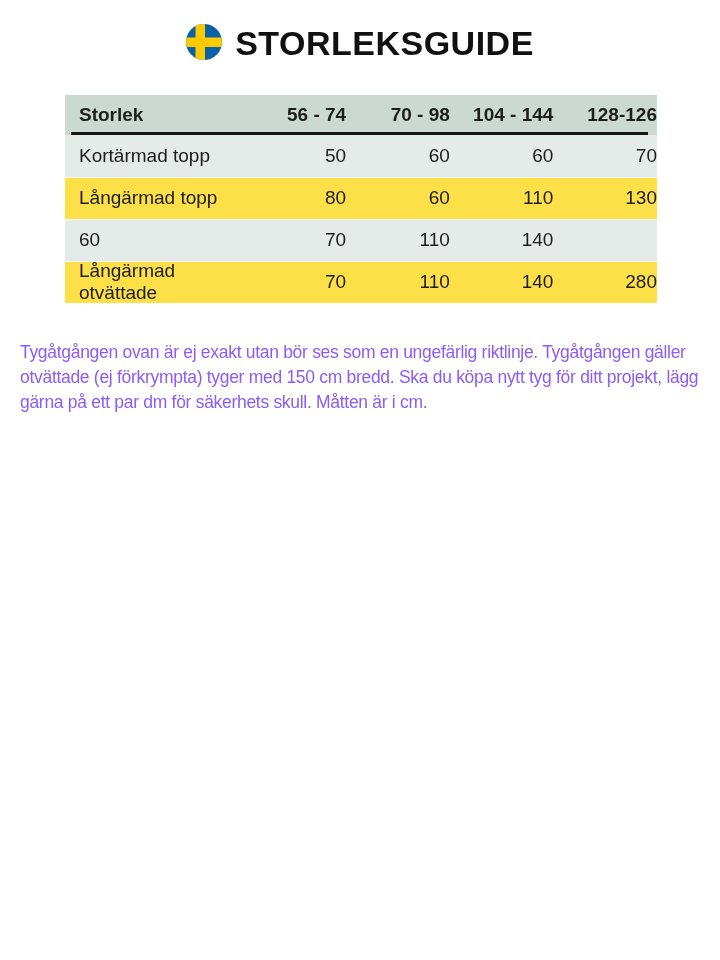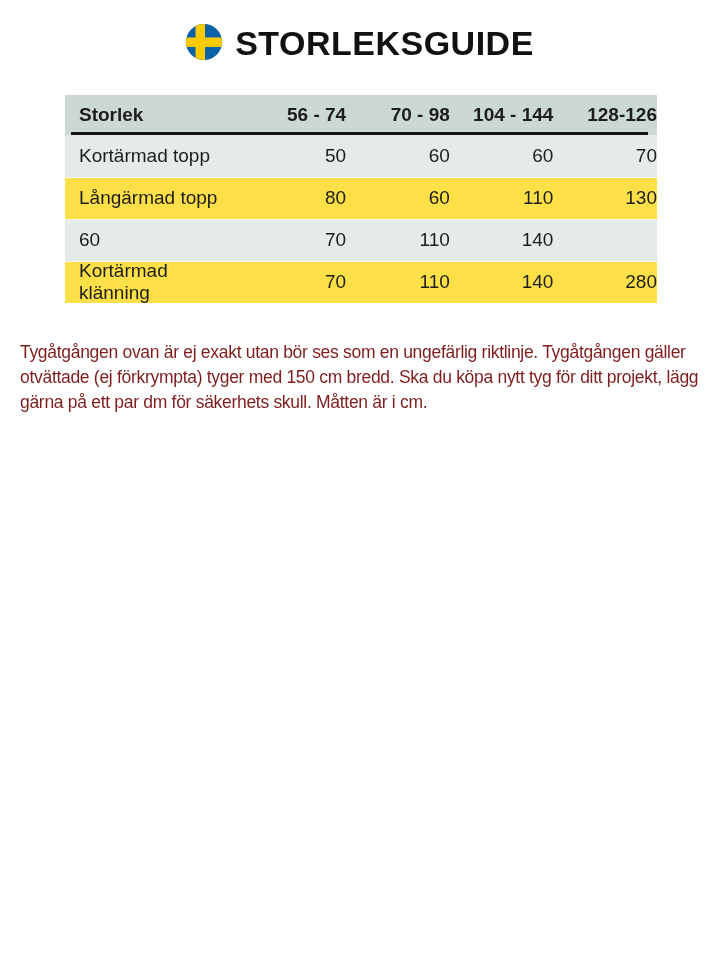--- a/index.html
+++ b/index.html
@@ -64,21 +64,21 @@
   .t-body.shade-med   { background: #fde047; }
   .t-body + .t-body   { box-shadow: inset 0 1px 0 #f3f7f5; }
 
   
   .note {
     margin: 37px 18px 0 20px;
     width: 688px;
     font-size: 17.5px;
     line-height: 25px;
     letter-spacing: -0.3px;
-    color: #7f1d1d;
+    color: #8b5cf6;
   }
 </style>
 </head>
 <body>
 
 <div class="masthead">
   <svg class="flag" viewBox="0 0 36 36" aria-hidden="true">
     <defs>
       <clipPath id="flagClip">
           <circle cx="18" cy="18" r="18"></circle>
@@ -119,21 +119,21 @@
   </div>
 
   <div class="t-row t-body shade-light">
     <div>60</div>
     <div>70</div>
     <div>110</div>
     <div>140</div>
   </div>
 
   <div class="t-row t-body shade-med">
-    <div>Kortärmad klänning</div>
+    <div>Långärmad otvättade</div>
     <div>70</div>
     <div>110</div>
     <div>140</div>
     <div>280</div>
   </div>
 </div>
 
 <p class="note">Tygåtgången ovan är ej exakt utan bör ses som en ungefärlig riktlinje. Tygåtgången gäller otvättade (ej förkrympta) tyger med 150 cm bredd. Ska du köpa nytt tyg för ditt projekt, lägg gärna på ett par dm för säkerhets skull. Måtten är i cm.</p>
 
 </body></html>

